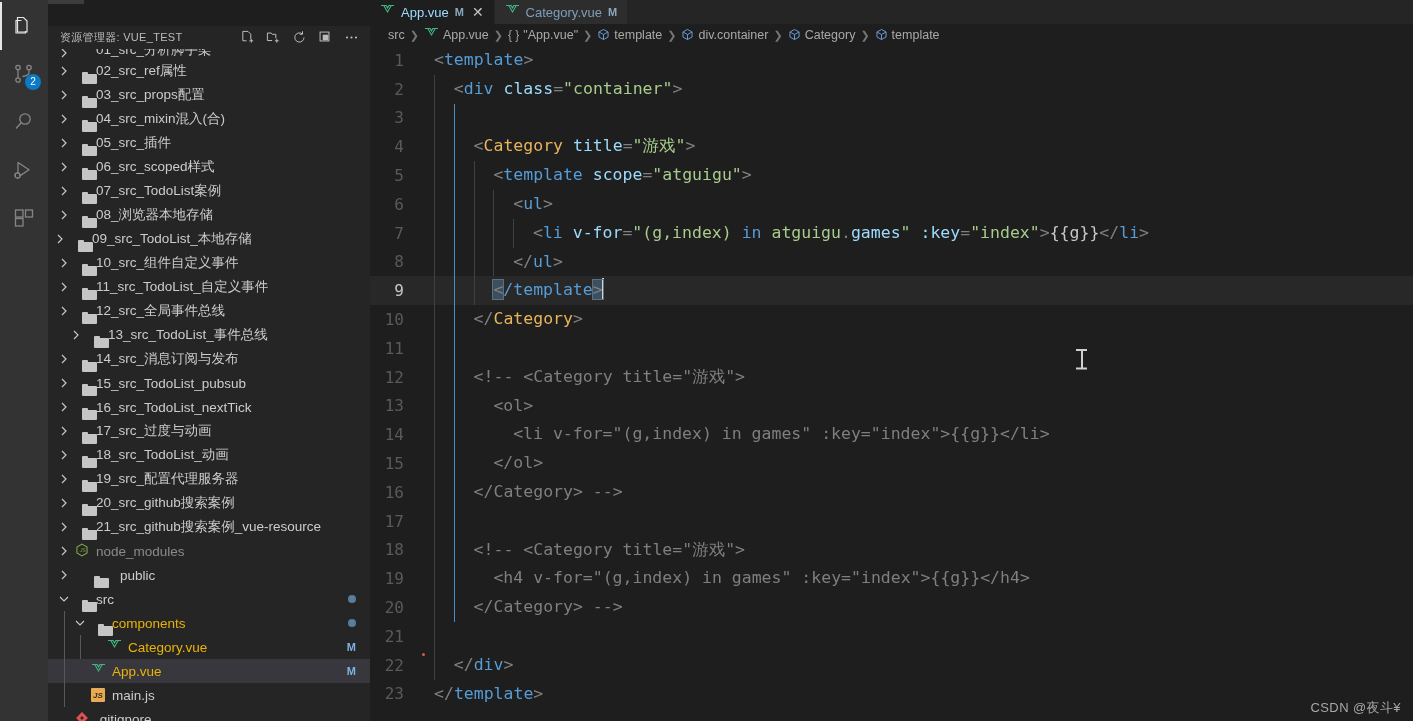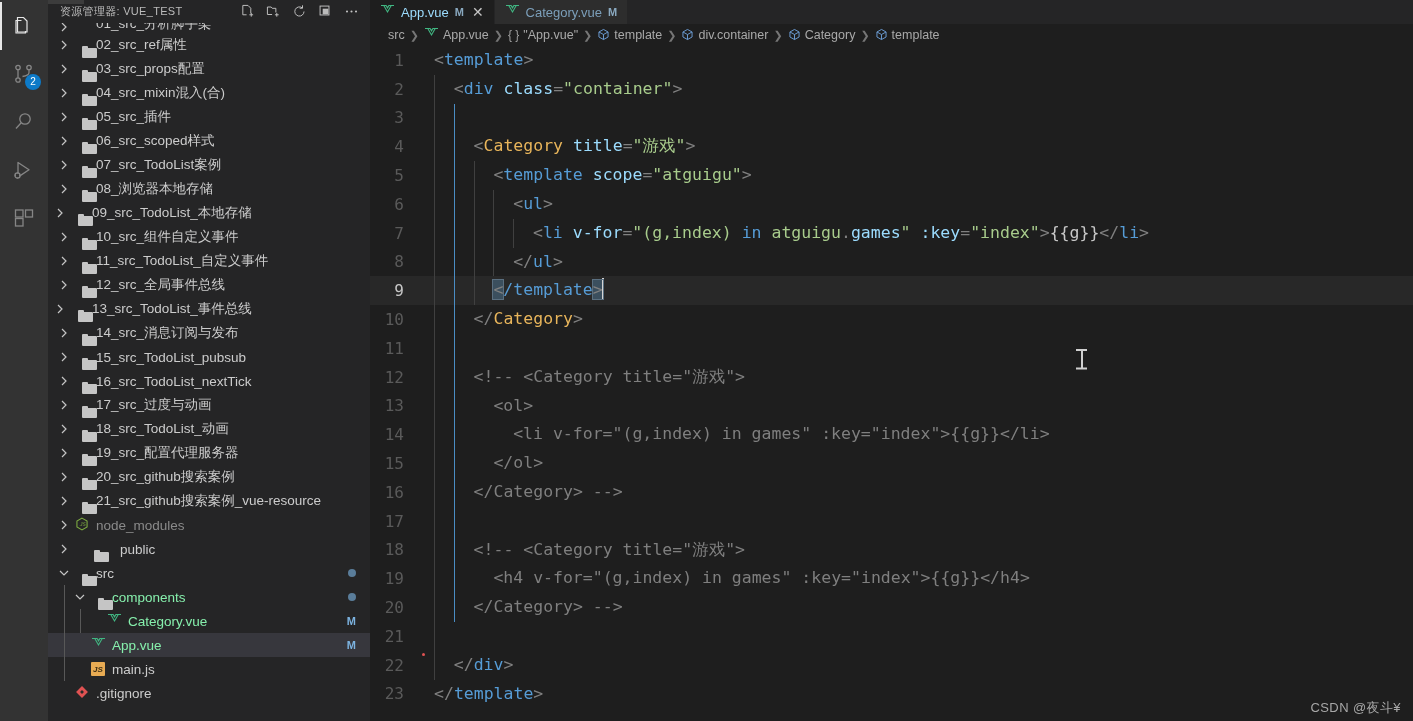--- a/index.html
+++ b/index.html
@@ -51,20 +51,21 @@
     font-family: "Liberation Sans", sans-serif;
   }
 
   
   .sidebar {
     width: 322px; flex: 0 0 322px;
     background: #252526;
     display: flex; flex-direction: column;
     overflow: hidden;
     position: relative;
+    margin-top: 26px;
   }
   .sidebar-header {
     height: 23px;
     display: flex; align-items: center;
     padding: 0 8px 0 12px;
     color: #bbbbbb;
     font-size: 11px;
     letter-spacing: .3px;
     white-space: nowrap;
     flex: 0 0 23px;
@@ -97,21 +98,21 @@
     display: flex; align-items: center; justify-content: center;
     color: #c5c5c5;
   }
   .tree-icon {
     width: 20px; flex: 0 0 20px;
     display: flex; align-items: center; justify-content: center;
     margin-right: 4px;
     font-style: italic;
   }
   .tree-label { overflow: hidden; text-overflow: ellipsis; }
-  .tree-label.blue { color: #86efac; }
+  .tree-label.blue { color: #eab308; }
   .tree-badge {
     margin-left: auto;
     font-size: 11px;
     font-weight: bold;
     color: #7cb3e0;
   }
   .tree-dot {
     margin-left: auto;
     width: 8px; height: 8px; border-radius: 50%;
     background: #5a7d9a;
@@ -523,21 +524,21 @@
           <span class="twisty">
             <svg width="12" height="12" viewBox="0 0 12 12" fill="none" stroke="currentColor" stroke-width="1.2">
               <path d="M4 2l4 4-4 4"></path>
             </svg>
           </span>
           <span class="tree-icon">
             <span><span class="folder"></span></span>
           </span>
           <span class="tree-label">12_src_全局事件总线</span>
         </div>
-        <div class="tree-row" style="padding-left: 4px;">
+        <div class="tree-row" style="padding-left: 20px;">
           <span class="twisty">
             <svg width="12" height="12" viewBox="0 0 12 12" fill="none" stroke="currentColor" stroke-width="1.2">
               <path d="M4 2l4 4-4 4"></path>
             </svg>
           </span>
           <span class="tree-icon">
             <span><span class="folder"></span></span>
           </span>
           <span class="tree-label">13_src_TodoList_事件总线</span>
         </div>

